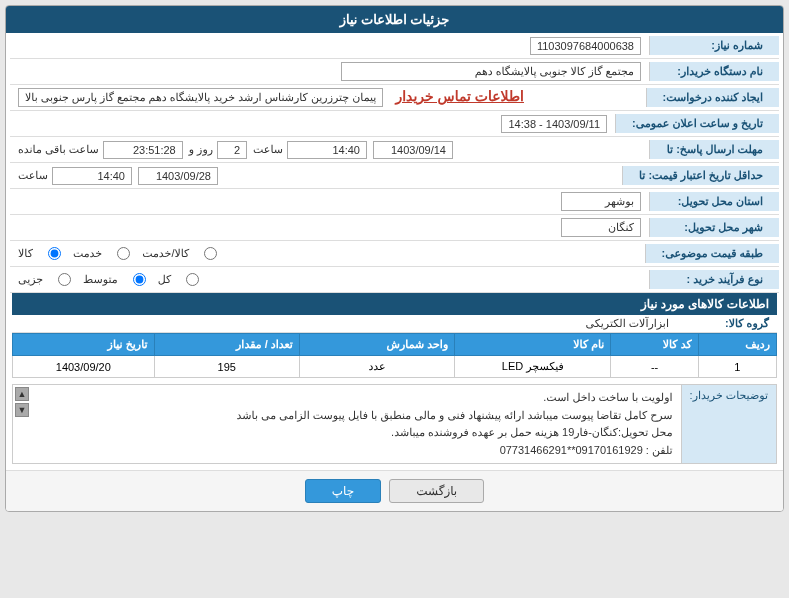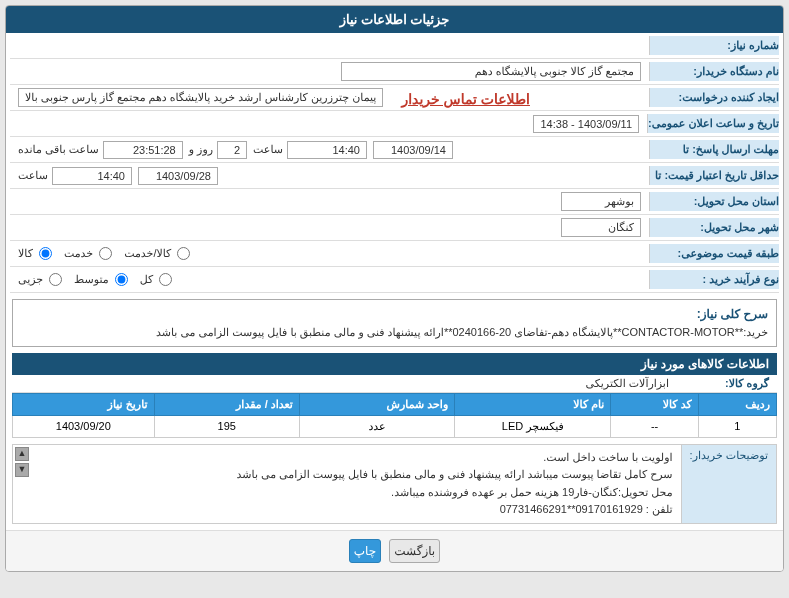--- a/index.html
+++ b/index.html
@@ -34,21 +34,21 @@
     .info-row {
       display: flex;
       border-bottom: 1px solid #ddd;
       align-items: center;
       min-height: 26px;
     }
     .info-label {
       background: #d5e8f5;
       color: #1a5276;
       font-weight: bold;
-      padding: 3px 0;
+      padding: 3px 16px;
       min-width: 130px;
       text-align: right;
       font-size: 11px;
       border-left: 1px solid #ccc;
     }
     .info-value {
       flex: 1;
       padding: 3px 8px;
       font-size: 11px;
       color: #333;
@@ -89,21 +89,21 @@
     }
     .radio-group {
       display: flex;
       gap: 12px;
       flex-direction: row-reverse;
       align-items: center;
     }
     .radio-group label {
       display: flex;
       align-items: center;
-      gap: 6px;
+      gap: 15px;
       font-size: 11px;
       cursor: pointer;
       justify-content: space-between;
     }
     .note-text {
       font-size: 11px;
       color: #333;
       padding: 3px 8px;
     }
     
@@ -229,21 +229,21 @@
     
     .footer-buttons {
       display: flex;
       justify-content: center;
       gap: 8px;
       padding: 8px;
       background: #f5f5f5;
       border-top: 1px solid #ddd;
     }
     .btn {
-      padding: 4px 4px;
+      padding: 4px 26px;
       font-size: 12px;
       font-family: Tahoma, Arial, sans-serif;
       cursor: pointer;
       border: 1px solid #aaa;
       border-radius: 3px;
       text-align: right;
     }
     .btn-primary {
       background: #3498db;
       color: #fff;
@@ -263,32 +263,35 @@
 
 <div class="page-wrapper">
   <div class="main-container">
 
     <div class="section-header">جزئیات اطلاعات نیاز</div>
 
     <div class="info-content-area">
 
       <div class="info-row">
         <div class="info-label">شماره نیاز:</div>
+        <div class="info-value">
+          <span class="input-display">1103097684000638</span>
+        </div>
       </div>
 
       <div class="info-row">
         <div class="info-label">نام دستگاه خریدار:</div>
         <div class="info-value">
           <span class="input-display" style="min-width:300px">مجتمع گاز کالا جنوبی  پالایشگاه دهم</span>
         </div>
       </div>
 
       <div class="info-row">
         <div class="info-label">ایجاد کننده درخواست:</div>
-        <div class="info-value" style="display:flex; align-items:flex-end; gap:18px; flex-direction:row-reverse;">
+        <div class="info-value" style="display:flex; align-items:flex-start; gap:12px; flex-direction:row-reverse;">
           <span class="input-display" style="min-width:300px">پیمان چترزرین کارشناس ارشد خرید پالایشگاه دهم مجتمع گاز پارس جنوبی  بالا</span>
           <span class="link-style">اطلاعات تماس خریدار</span>
         </div>
       </div>
 
       <div class="info-row">
         <div class="info-label">تاریخ و ساعت اعلان عمومی:</div>
         <div class="info-value">
           <span class="input-display">1403/09/11 - 14:38</span>
         </div>
@@ -381,24 +384,20 @@
             <label>
               <input type="radio" name="nave" style="">
               <span>کل</span>
             </label>
           </div>
         </div>
       </div>
 
     </div>
 
-    <div class="srh-section">
-      <div class="srh-label">سرح کلی نیاز:</div>
-      <div class="srh-content">خرید:**CONTACTOR-MOTOR**پالایشگاه دهم-تفاضای 20-0240166**ارائه پیشنهاد فنی و مالی منطبق با فایل پیوست الزامی می باشد</div>
-    </div>
 
     <div class="products-section">
       <div class="products-header">اطلاعات کالاهای مورد نیاز</div>
       <div class="group-row">
         <div class="group-label">گروه کالا:</div>
         <div class="group-value">ابزارآلات الکتریکی</div>
       </div>
       <table class="products-table">
         <thead>
           <tr>

